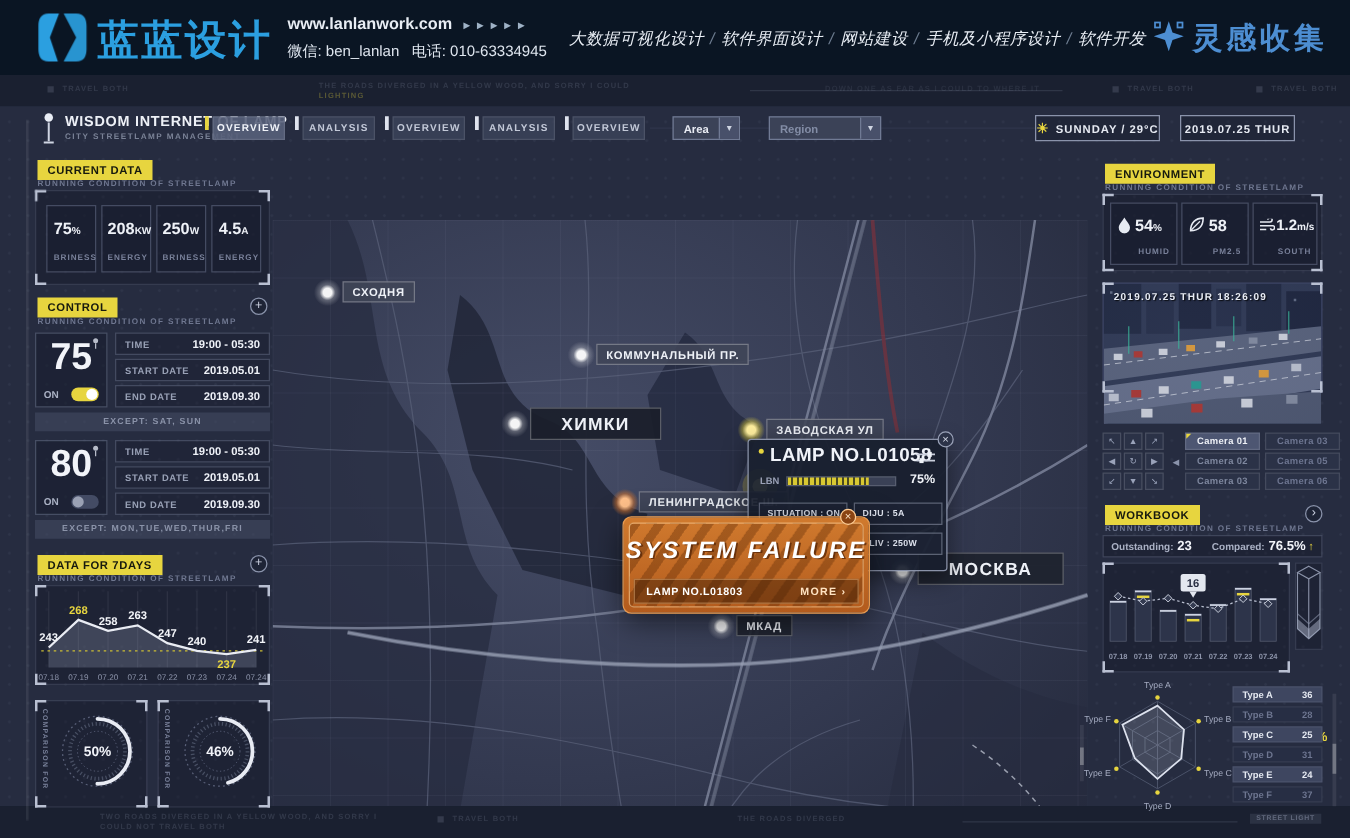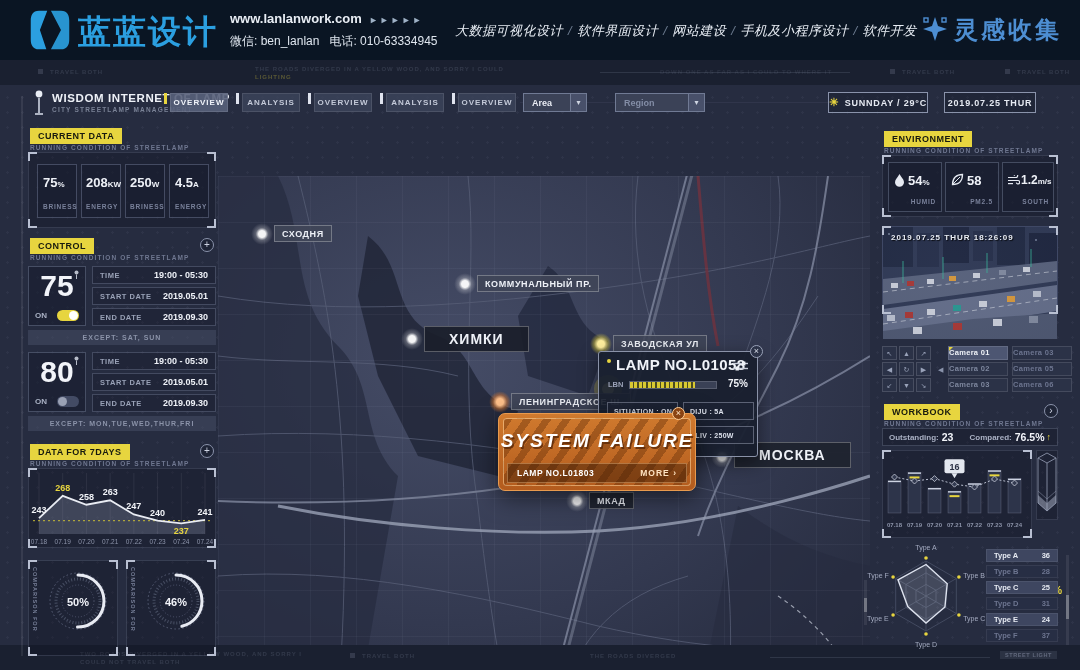--- a/index.html
+++ b/index.html
@@ -56,21 +56,21 @@
 .toggle{width:22px;height:11px;border-radius:6px;background:#e7d53f;position:relative}
 .toggle:after{content:"";position:absolute;right:1px;top:1px;width:9px;height:9px;border-radius:50%;background:#fff}
 .toggle.off{background:#434b64}
 .toggle.off:after{right:auto;left:1px;background:#9aa1b4}
 .ctrlrow{position:absolute;left:92px;width:124px;height:18px;border:1px solid rgba(150,160,190,.3);display:flex;align-items:center;justify-content:space-between;padding:0 7px;background:rgba(22,27,44,.35)}
 .ctrlrow .l{color:#99a1b6;font-size:7.5px;letter-spacing:.5px;font-weight:700}
 .ctrlrow .v{color:#eef1f7;font-size:9px;font-weight:700}
 .exc{position:absolute;left:28px;width:188px;height:15px;background:rgba(72,80,104,.5);color:#8b93a9;font-size:7px;font-weight:700;letter-spacing:1px;display:flex;align-items:center;justify-content:center}
 .lampico{position:absolute;opacity:.8}
 
-.gaugebox{position:absolute;top:560px;width:90px;height:96px;border:1px solid rgba(160,170,200,.2);background:rgba(16,20,34,.35)}
+.gaugebox{position:absolute;top:560px;width:90px;height:86px;border:1px solid rgba(160,170,200,.2);background:rgba(16,20,34,.35)}
 .gvlabel{position:absolute;left:3px;top:6px;writing-mode:vertical-lr;color:#79819a;font-size:5.5px;letter-spacing:1px;font-weight:700}
 .gval{position:absolute;left:14px;top:0;width:70px;height:82px;display:flex;align-items:center;justify-content:center;color:#f2f4f9;font-size:11px;font-weight:700}
 
 .map{position:absolute;left:218px;top:116px;width:652px;height:530px;overflow:hidden;background:#2d3247}
 .map .grid{position:absolute;inset:0;background-image:linear-gradient(rgba(200,210,235,.05) 1px,transparent 1px),linear-gradient(90deg,rgba(200,210,235,.05) 1px,transparent 1px);background-size:46px 46px}
 .pin{position:absolute;width:22px;height:22px;border-radius:50%;background:radial-gradient(circle,rgba(255,255,255,.95) 0 22%,rgba(255,255,255,.25) 40%,transparent 70%)}
 .pin.yellow{background:radial-gradient(circle,#ffef9e 0 22%,rgba(231,213,63,.45) 45%,transparent 70%)}
 .pin.orange{background:radial-gradient(circle,#ffc08a 0 22%,rgba(224,122,46,.5) 45%,transparent 70%)}
 .mlabel{position:absolute;background:rgba(64,70,88,.88);border:1px solid rgba(255,255,255,.28);color:#eef1f7;font-size:9px;font-weight:700;letter-spacing:.6px;padding:2.5px 7px;white-space:nowrap}
 .mlabel.big{font-size:14px;background:rgba(26,30,42,.92);padding:4px 24px;letter-spacing:1px}
@@ -87,21 +87,21 @@
 .alert{position:absolute;left:280px;top:237px;width:198px;height:78px;border:1px solid #e89a4e;border-radius:7px;background:linear-gradient(180deg,#d07a2e,#b35b1d);z-index:6;box-shadow:0 6px 24px rgba(0,0,0,.55)}
 .alert .stripes{position:absolute;inset:4px;border:1px solid rgba(255,215,160,.55);border-radius:4px;background:repeating-linear-gradient(125deg,rgba(96,44,8,.38) 0 7px,transparent 7px 16px)}
 .alert .ttl{position:absolute;left:0;right:0;top:16px;text-align:center;color:#fff;font-size:19px;font-weight:700;font-style:italic;letter-spacing:2px;text-shadow:1.5px 1.5px 0 rgba(90,40,8,.8)}
 .alert .foot{position:absolute;left:8px;right:8px;bottom:7px;height:20px;background:rgba(58,26,5,.45);border:1px solid rgba(255,200,140,.4);display:flex;align-items:center;justify-content:space-between;padding:0 9px}
 .alert .foot .lamp{color:#fff;font-size:8.5px;font-weight:700;letter-spacing:.5px}
 .alert .foot .more{color:#ffe3c2;font-size:8.5px;font-weight:700;letter-spacing:1px}
 .aclose{position:absolute;right:10px;top:-7px;width:13px;height:13px;border-radius:50%;background:#8a4413;border:1px solid #ffce96;color:#ffe7cb;font-size:9px;line-height:11px;text-align:center}
 
 .cam-ts{position:absolute;left:8px;top:6px;color:#e8ecf4;font-size:8px;font-weight:700;letter-spacing:1px;text-shadow:1px 1px 1px rgba(0,0,0,.8)}
 .dbtn{position:absolute;width:15px;height:14px;background:#2b3247;border:1px solid rgba(255,255,255,.14);color:#9aa3ba;font-size:7px;text-align:center;line-height:13px}
-.cambtn{position:absolute;width:60px;height:14px;background:#2b3247;border:1px solid rgba(255,255,255,.12);color:#7e879e;font-size:7.5px;font-weight:700;text-align:left;line-height:12px;letter-spacing:.3px}
+.cambtn{position:absolute;width:60px;height:14px;background:#2b3247;border:1px solid rgba(255,255,255,.12);color:#7e879e;font-size:7.5px;font-weight:700;text-align:center;line-height:12px;letter-spacing:.3px}
 .cambtn.active{background:#4d5672;color:#eef1f7}
 .cambtn.active:before{content:"";position:absolute;left:0;top:0;border-top:4px solid #e7d53f;border-right:4px solid transparent}
 .camarr{position:absolute;color:#8a93ab;font-size:7px}
 .wstat{position:absolute;left:882px;top:428px;width:176px;height:18px;border:1px solid rgba(160,170,200,.25);display:flex;align-items:center;padding:0 6px;background:rgba(16,20,34,.35)}
 .wstat .sl{color:#aab1c4;font-size:8px;font-weight:700}
 .wstat .sv{color:#f2f4f9;font-size:10.5px;font-weight:700;margin-left:3px}
 .wstat .upa{color:#e7d53f;font-size:9px;font-weight:700;margin-left:2px}
 .totpct{position:absolute;left:1028px;top:524px;width:34px;text-align:right;color:#e7d53f;font-size:10.5px;font-weight:700}
 .typerow{position:absolute;left:986px;width:72px;height:13px;display:flex;justify-content:space-between;align-items:center;padding:0 7px;font-size:7.5px;font-weight:700;border:1px solid rgba(255,255,255,.07)}
 .typerow.bright{background:#3e4660;color:#e6eaf2}
@@ -259,21 +259,21 @@
   <span class="tick" style="left:236px"></span>
   <div class="tab" style="left:242px">ANALYSIS</div>
   <span class="tick" style="left:308px"></span>
   <div class="tab" style="left:314px">OVERVIEW</div>
   <span class="tick" style="left:380px"></span>
   <div class="tab" style="left:386px">ANALYSIS</div>
   <span class="tick" style="left:452px"></span>
   <div class="tab" style="left:458px">OVERVIEW</div>
 
   <div class="gline" style="left:520px;top:42px;width:310px;opacity:.5"></div>
-  <div class="select" style="left:523px;width:64px">
+  <div class="select" style="left:538px;width:54px">
     <span class="lbl">Area</span>
     <span class="car">▾</span>
   </div>
   <div class="select" style="left:615px;width:90px">
     <span class="lbl dim">Region</span>
     <span class="car">▾</span>
   </div>
   <div class="hbox" style="left:828px;width:100px">
     <span style="color:#e7d53f;font-size:11px;margin-right:5px">☀</span>
     <span>SUNNDAY / 29°C</span>

